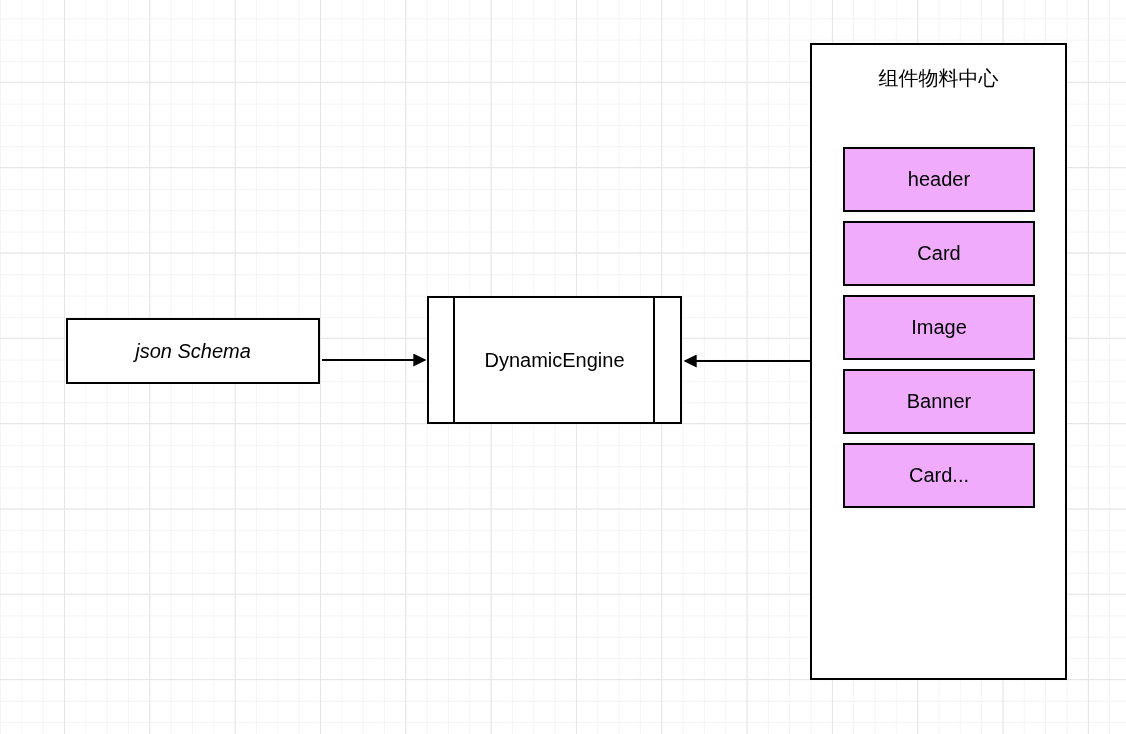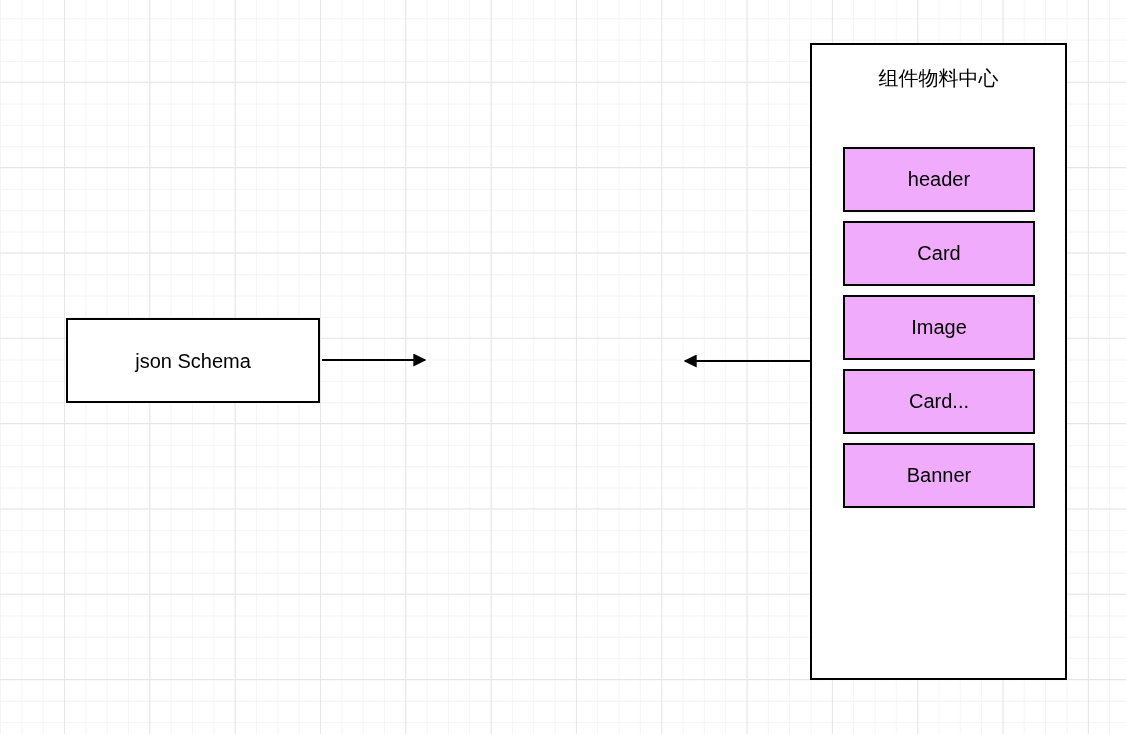--- a/index.html
+++ b/index.html
@@ -25,21 +25,21 @@
     background: #ffffff;
     border: 2px solid #000000;
     display: flex;
     align-items: center;
     justify-content: center;
     font-size: 20px;
     line-height: 1.2;
     text-align: center;
   }
 
-  .json-schema { left: 66px; top: 318px; width: 254px; height: 85px; }
+  .json-schema { left: 66px; top: 318px; width: 254px; height: 66px; font-style: italic; }
 
   .dynamic-engine { left: 427px; top: 296px; width: 255px; height: 128px; }
   .proc-bar {
     position: absolute;
     top: 0; bottom: 0;
     width: 2px;
     background: #000000;
   }
   .proc-bar.left  { left: 24px; }
   .proc-bar.right { right: 25px; }
@@ -98,35 +98,40 @@
     </g>
     <g>
       <line x1="810" y1="361" x2="685" y2="361" stroke="#000000" stroke-width="2" marker-end="url(#arrowhead)"></line>
     </g>
   </svg>
 
   <div class="node json-schema">
     <span>json Schema</span>
   </div>
 
+  <div class="node dynamic-engine">
+    <div class="proc-bar left"></div>
+    <div class="proc-bar right"></div>
+    <span>DynamicEngine</span>
+  </div>
 
   <div class="material-center">
     <div class="material-title">组件物料中心</div>
     <div class="material-items">
       <div class="mat-item">
         <span>header</span>
       </div>
       <div class="mat-item">
         <span>Card</span>
       </div>
       <div class="mat-item">
         <span>Image</span>
       </div>
       <div class="mat-item">
-        <span>Card...</span>
+        <span>Banner</span>
       </div>
       <div class="mat-item">
-        <span>Banner</span>
+        <span>Card...</span>
       </div>
     </div>
   </div>
 
 </div>
 
 </body></html>

